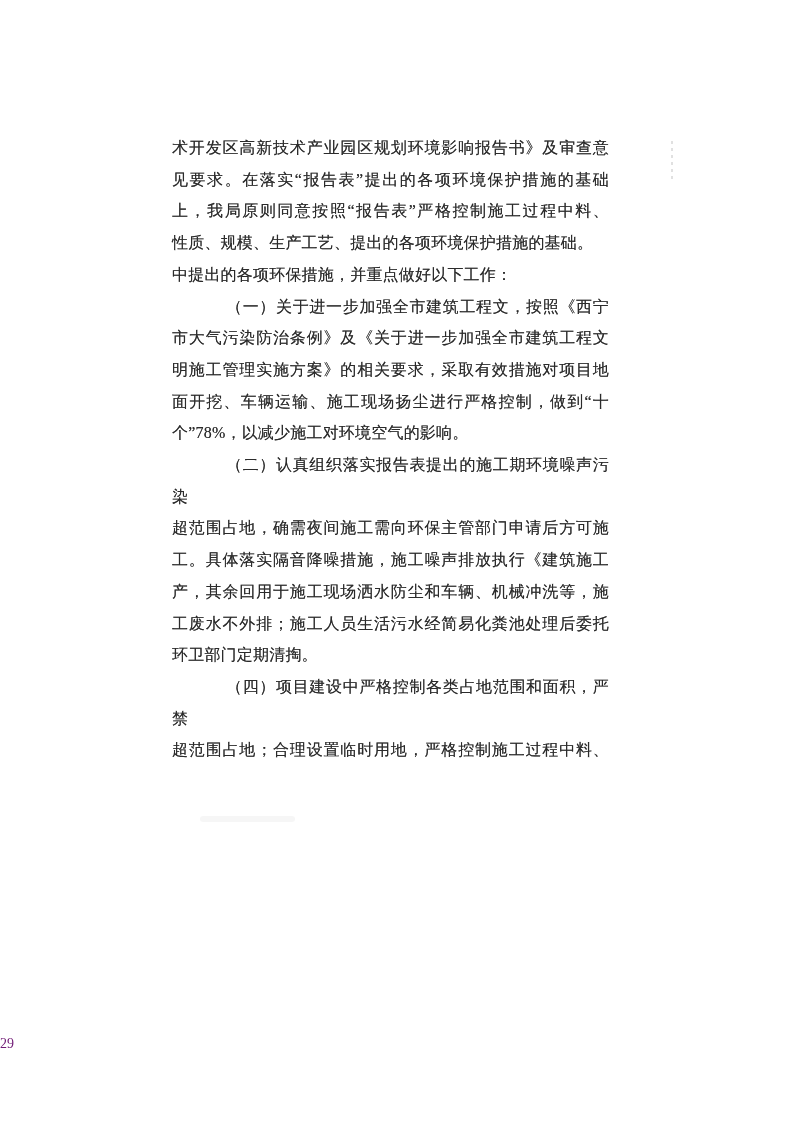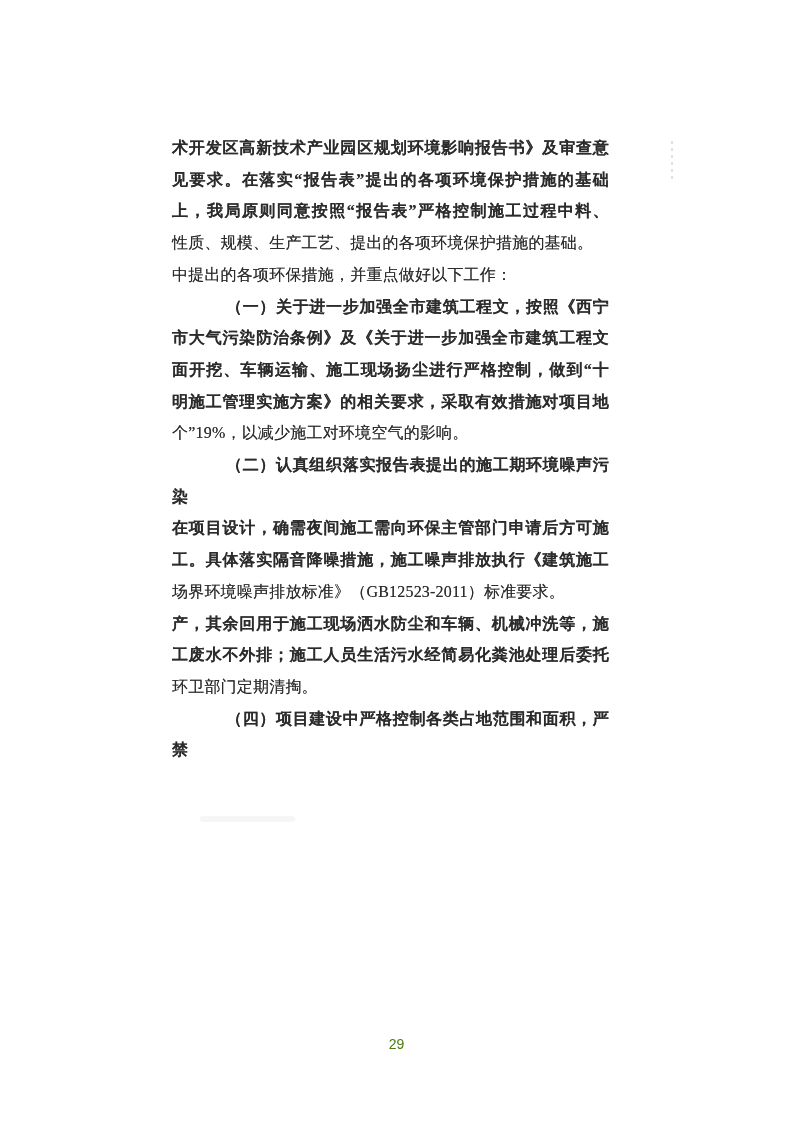--- a/index.html
+++ b/index.html
@@ -28,35 +28,33 @@
     font-size: 16px;
     line-height: 31.7px;
     white-space: normal;
     letter-spacing: 0.2px;
   }
   
   .line.fill {
     text-align: justify;
     text-align-last: justify;
     text-justify: inter-character;
-    font-weight: bold;
   }
   
   .line.indent {
     text-indent: 54px;
   }
   .page-number {
     position: absolute;
     left: 0;
     top: 1036px;
     width: 100%;
-    text-align: center;
     font-size: 14px;
-    color: #4d7c0f;
-    font-family: Liberation Sans, sans-serif;
+    color: #701a75;
+    font-family: Liberation Serif, serif;
   }
   
   .scan-artifact {
     position: absolute;
     left: 671px;
     top: 141px;
     width: 2px;
     height: 40px;
     background: repeating-linear-gradient(
       to bottom,
@@ -84,28 +82,28 @@
   <div class="smudge"></div>
 
   <div class="text-block">
     <div class="line fill">术开发区高新技术产业园区规划环境影响报告书》及审查意</div>
     <div class="line fill">见要求。在落实“报告表”提出的各项环境保护措施的基础</div>
     <div class="line fill">上，我局原则同意按照“报告表”严格控制施工过程中料、</div>
     <div class="line">性质、规模、生产工艺、提出的各项环境保护措施的基础。</div>
     <div class="line">中提出的各项环保措施，并重点做好以下工作：</div>
     <div class="line fill indent">（一）关于进一步加强全市建筑工程文，按照《西宁</div>
     <div class="line fill">市大气污染防治条例》及《关于进一步加强全市建筑工程文</div>
+    <div class="line fill">明施工管理实施方案》的相关要求，采取有效措施对项目地</div>
     <div class="line fill">面开挖、车辆运输、施工现场扬尘进行严格控制，做到“十</div>
-    <div class="line fill">明施工管理实施方案》的相关要求，采取有效措施对项目地</div>
-    <div class="line">个”19%，以减少施工对环境空气的影响。</div>
+    <div class="line">个”78%，以减少施工对环境空气的影响。</div>
     <div class="line fill indent">（二）认真组织落实报告表提出的施工期环境噪声污染</div>
-    <div class="line fill">在项目设计，确需夜间施工需向环保主管部门申请后方可施</div>
+    <div class="line fill">超范围占地，确需夜间施工需向环保主管部门申请后方可施</div>
     <div class="line fill">工。具体落实隔音降噪措施，施工噪声排放执行《建筑施工</div>
-    <div class="line">场界环境噪声排放标准》（GB12523-2011）标准要求。</div>
     <div class="line fill">产，其余回用于施工现场洒水防尘和车辆、机械冲洗等，施</div>
     <div class="line fill">工废水不外排；施工人员生活污水经简易化粪池处理后委托</div>
     <div class="line">环卫部门定期清掏。</div>
     <div class="line fill indent">（四）项目建设中严格控制各类占地范围和面积，严禁</div>
+    <div class="line fill">超范围占地；合理设置临时用地，严格控制施工过程中料、</div>
   </div>
 
   <div class="page-number">29</div>
 
 </div>
 
 </body></html>

